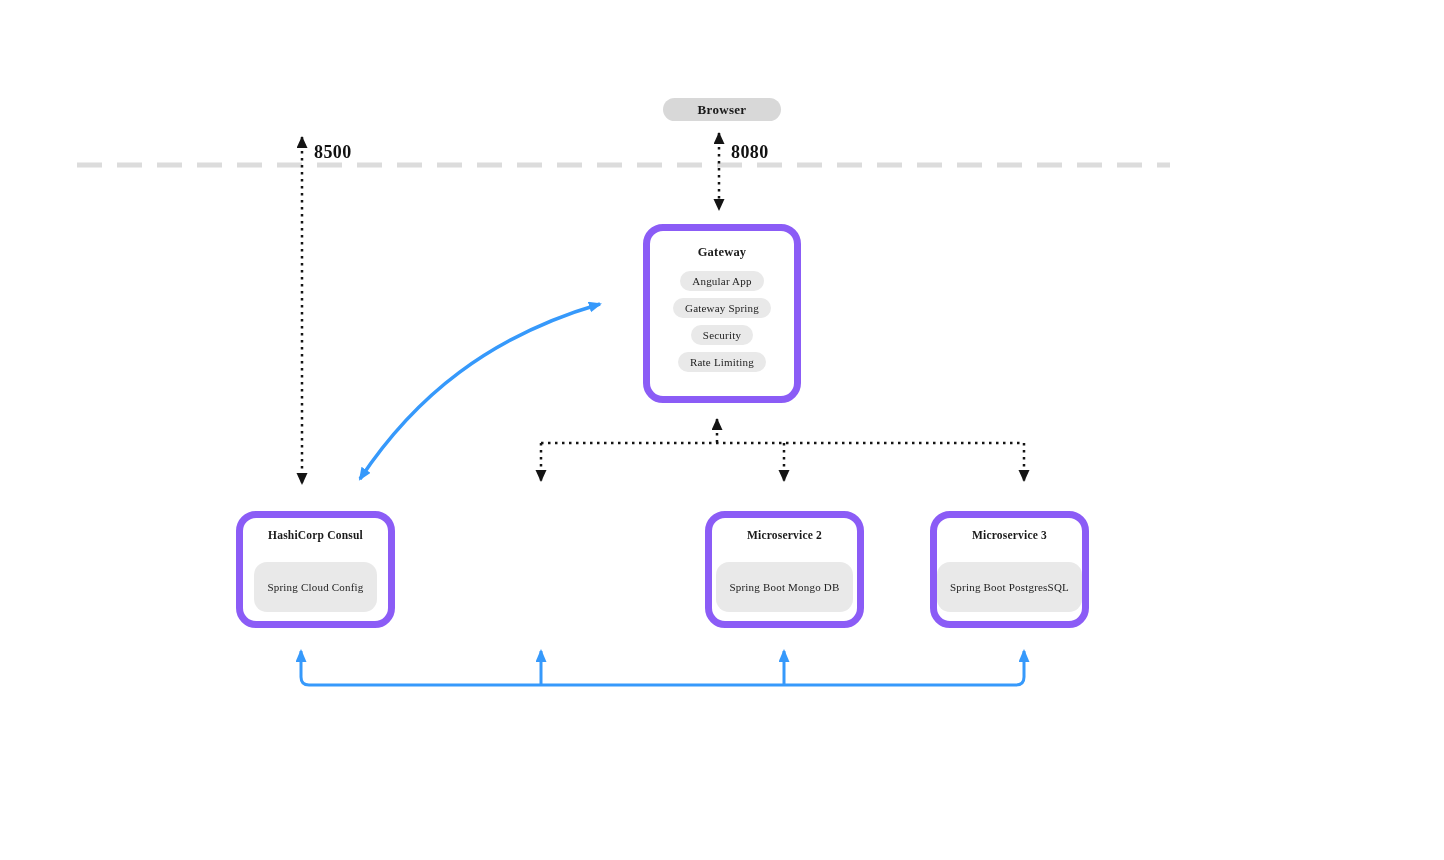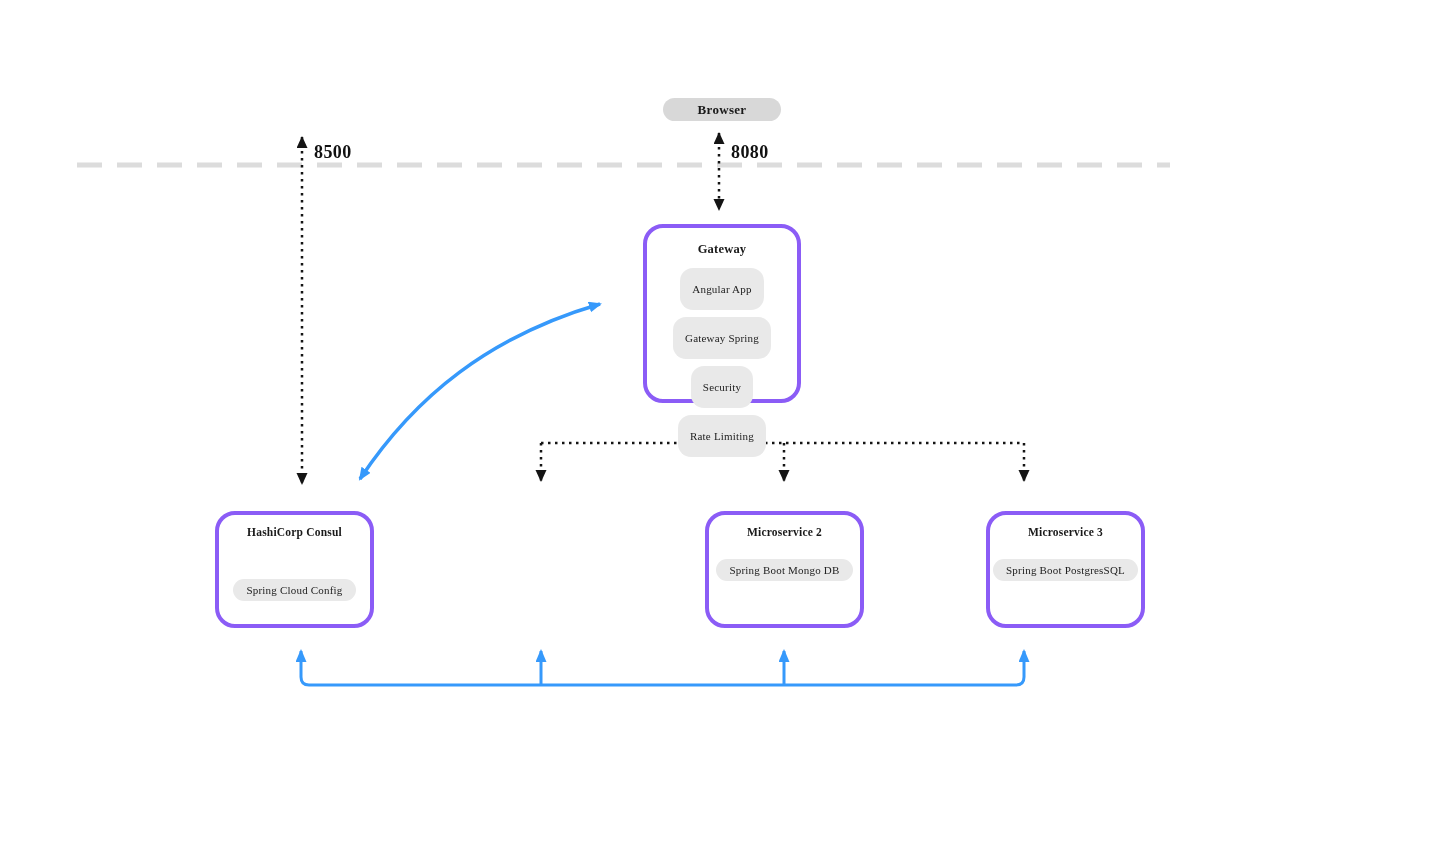--- a/index.html
+++ b/index.html
@@ -15,39 +15,39 @@
     font-size:13px;font-weight:700;letter-spacing:.3px;color:#1a1a1a;
   }
 
   .port-label{position:absolute;font-size:18px;font-weight:800;letter-spacing:.4px;color:#111;}
   .port-8500{left:314px;top:101px;text-align:right;}
   .port-8080{left:731px;top:101px;}
   .port-5601{left:1213px;top:101px;}
 
   .node{
     position:absolute;box-sizing:border-box;background:#ffffff;
-    border:4px solid #8b5cf6;border-radius:20px;
+    border:7px solid #8b5cf6;border-radius:20px;
     display:flex;flex-direction:column;align-items:center;
   }
   .node-title{font-size:11.5px;font-weight:700;letter-spacing:.2px;color:#1a1a1a;white-space:nowrap;}
   .pill{
-    background:#e9e9e9;border-radius:13px;padding:5px 13px;
+    background:#e9e9e9;border-radius:13px;padding:19px 13px;
     font-size:11px;letter-spacing:.2px;color:#222;white-space:nowrap;
   }
 
   .node-gateway{left:643px;top:183px;width:158px;height:179px;padding-top:14px;}
   .node-gateway .node-title{font-size:12.5px;margin-bottom:11px;}
-  .node-gateway .pill{margin-bottom:7px;padding:15px 12px;}
+  .node-gateway .pill{margin-bottom:7px;padding:4px 12px;}
 
   .node-small{width:159px;height:117px;top:470px;padding-top:11px;}
   .node-small .pill{margin-top:21px;}
-  .node-consul{left:215px;gap:20px;}
+  .node-consul{left:236px;}
   .node-ms1{left:462px;}
   .node-ms2{left:705px;}
-  .node-ms3{left:986px;}
+  .node-ms3{left:930px;}
 
   .node-console{left:1058px;top:672px;width:303px;height:119px;padding-top:12px;}
   .node-console .pill{margin-top:27px;}
 
   .caption{
     position:absolute;left:27px;top:818px;font-size:16px;letter-spacing:.3px;color:#8a8a8a;
   }
 </style>
 </head>
 <body>

